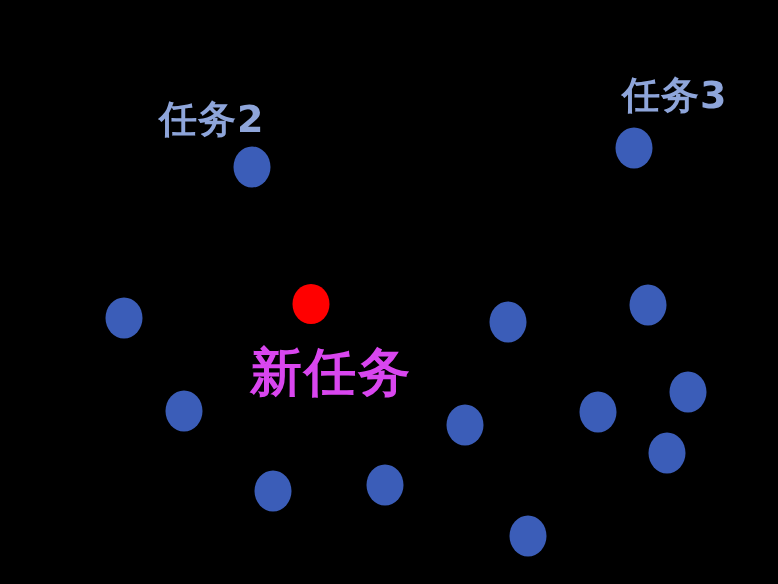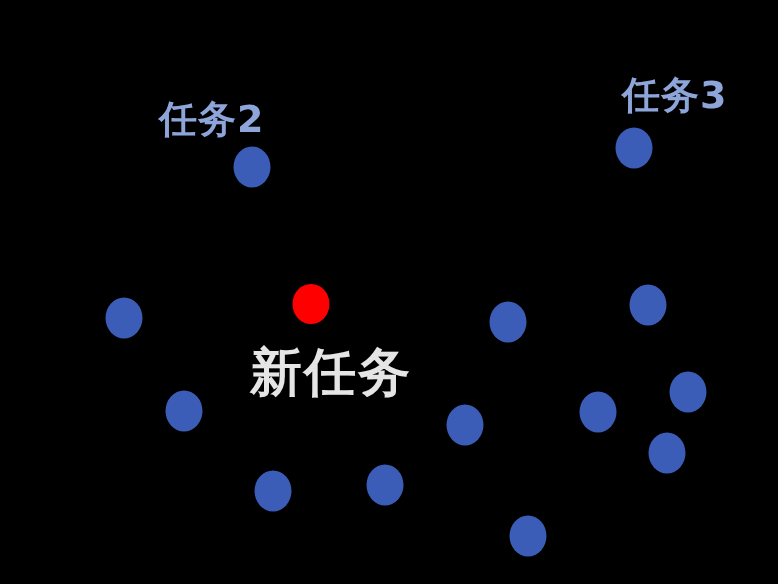--- a/index.html
+++ b/index.html
@@ -4,21 +4,21 @@
   <style>
     html, body { margin: 0; padding: 0; background: #000; }
     body { width: 778px; height: 584px; position: relative; overflow: hidden;
            font-family: "DejaVu Sans", sans-serif; }
     .dot { position: absolute; width: 37px; height: 41px; border-radius: 50%;
            transform: translate(-50%, -50%); }
     .dot.blue { background: #3B5DB8; }
     .dot.red { background: #FF0000; width: 37px; height: 40px; }
     .label { position: absolute; font-weight: bold; white-space: nowrap; line-height: 1; }
     .label.task { color: #8EA5DA; font-size: 38px; letter-spacing: 1px; }
-    .label.new { color: #e5e5e5; font-size: 52px; letter-spacing: 2px; }
+    .label.new { color: #d946ef; font-size: 52px; letter-spacing: 2px; }
   </style>
 </head>
 <body>
 
 <div class="label task" style="left:159px; top:100px;text-align:center;">任务2</div>
 <div class="label task" style="left:622px; top:76px;">任务3</div>
 <div class="label new" style="left:250px; top:346px;">新任务</div>
 
 <div class="dot red" style="left:311px; top:304px;"></div>
 

